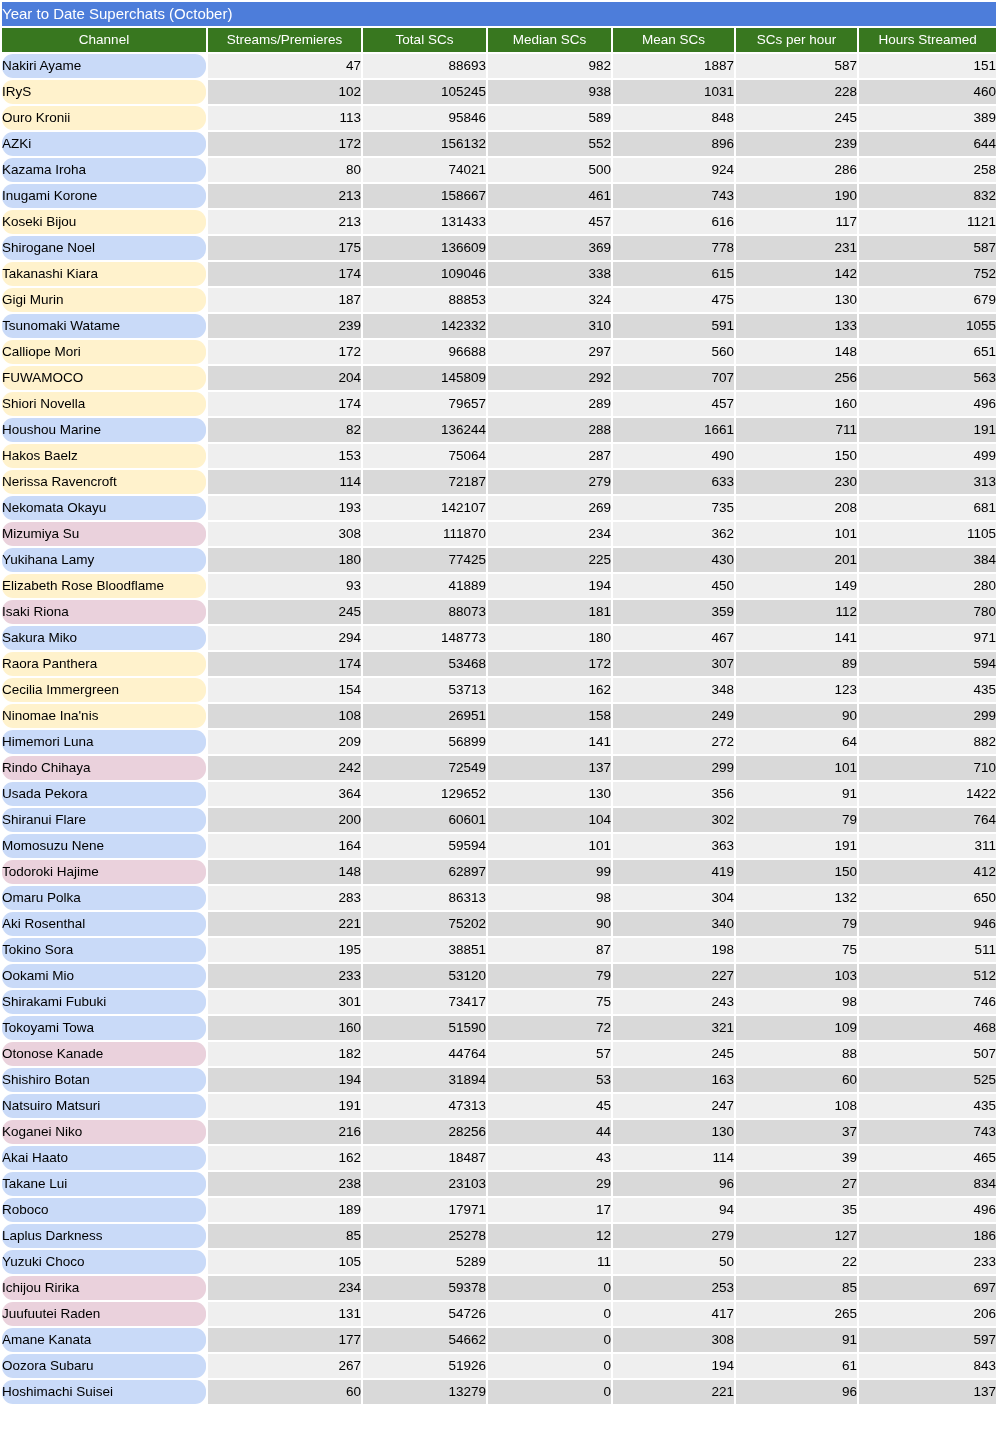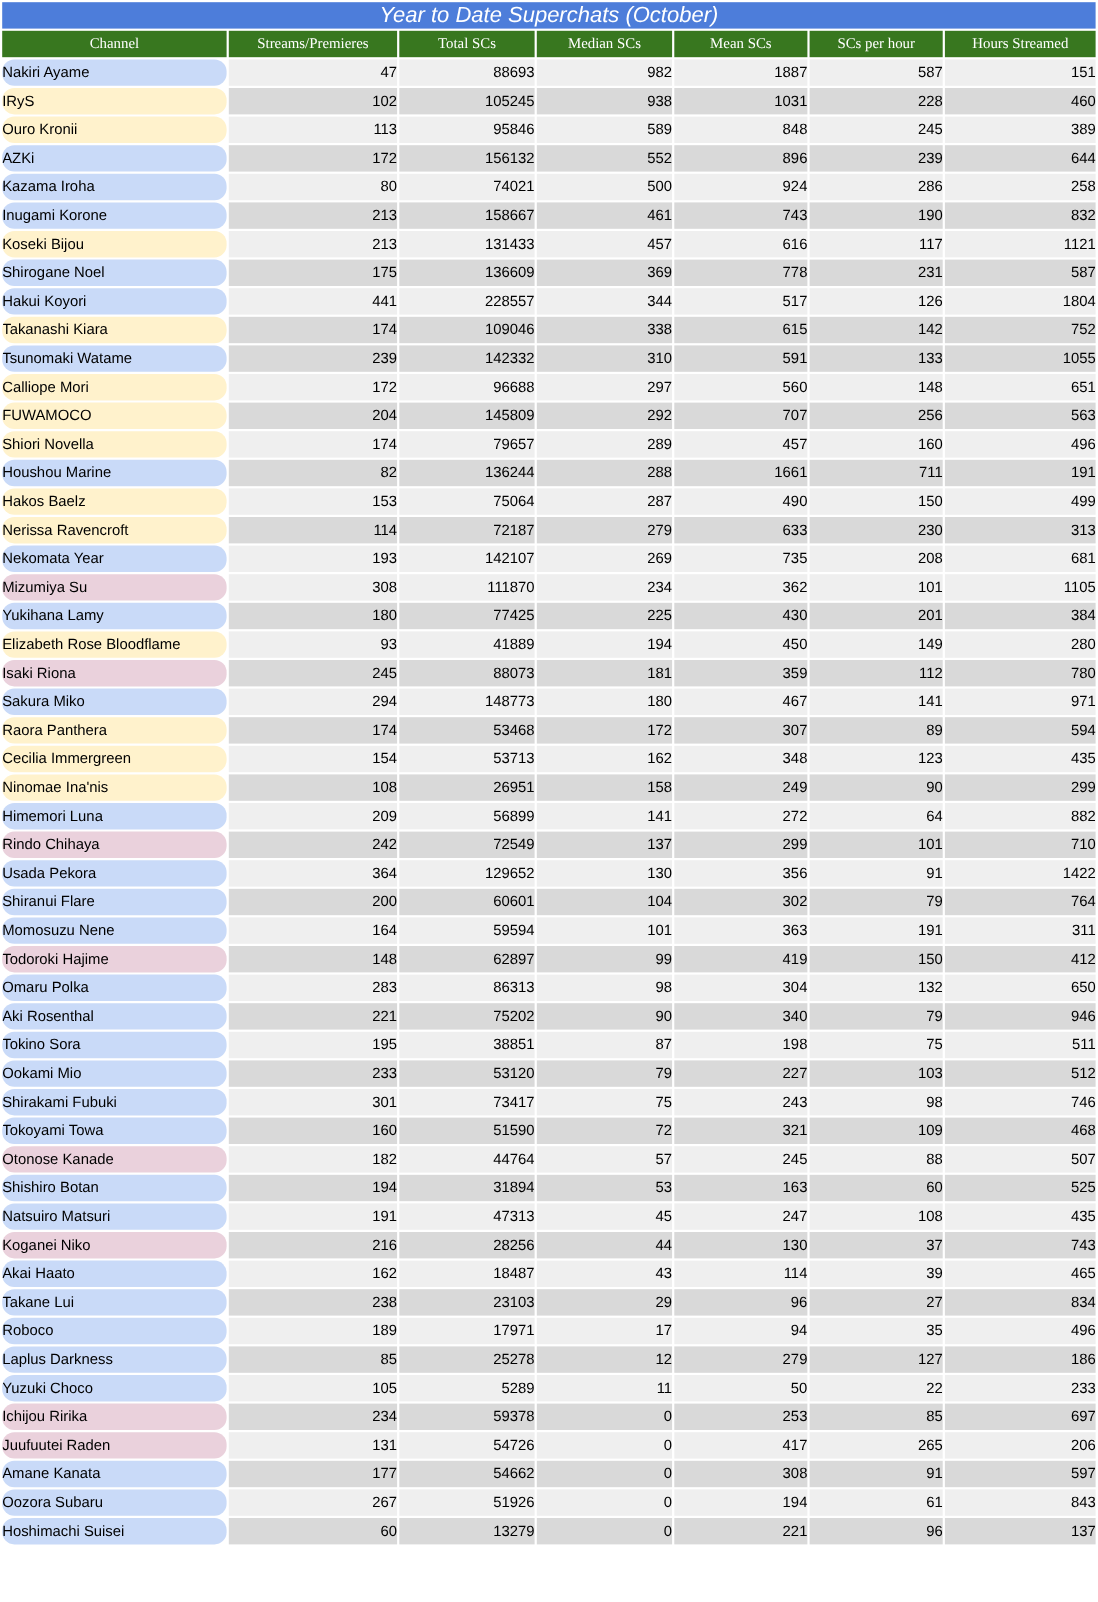--- a/index.html
+++ b/index.html
@@ -19,30 +19,28 @@
     height: 24px;
     line-height: 24px;
     padding: 0;
     overflow: hidden;
     white-space: nowrap;
     font-weight: 400;
   }
   th.title-cell {
     background: var(--title-bg, #4d7dda);
     color: #ffffff;
-    font-size: 20px;
-    text-align: center;
-    font-style: italic;
+    font-size: 15px;
+    text-align: left;
   }
   th.col-header {
     background: var(--header-bg, #38771f);
     color: #ffffff;
     font-size: 13.5px;
     text-align: center;
-    font-family: Liberation Serif, serif;
   }
   td.name {
     font-size: 13.5px;
     color: #000000;
     text-align: left;
     padding-left: 7px;
     border-radius: 11px;
   }
   td.num {
     font-size: 13.5px;
@@ -150,38 +148,38 @@
       <tr>
         <td class="name blue">Shirogane Noel</td>
         <td class="num dark">175</td>
         <td class="num dark">136609</td>
         <td class="num dark">369</td>
         <td class="num dark">778</td>
         <td class="num dark">231</td>
         <td class="num dark">587</td>
       </tr>
       <tr>
-        <td class="name blue">Hakui Koyori</td>
-        <td class="num light">441</td>
-        <td class="num light">228557</td>
-        <td class="num light">344</td>
-        <td class="num light">517</td>
-        <td class="num light">126</td>
-        <td class="num light">1804</td>
-      </tr>
-      <tr>
         <td class="name yellow">Takanashi Kiara</td>
         <td class="num dark">174</td>
         <td class="num dark">109046</td>
         <td class="num dark">338</td>
         <td class="num dark">615</td>
         <td class="num dark">142</td>
         <td class="num dark">752</td>
       </tr>
       <tr>
+        <td class="name yellow">Gigi Murin</td>
+        <td class="num light">187</td>
+        <td class="num light">88853</td>
+        <td class="num light">324</td>
+        <td class="num light">475</td>
+        <td class="num light">130</td>
+        <td class="num light">679</td>
+      </tr>
+      <tr>
         <td class="name blue">Tsunomaki Watame</td>
         <td class="num dark">239</td>
         <td class="num dark">142332</td>
         <td class="num dark">310</td>
         <td class="num dark">591</td>
         <td class="num dark">133</td>
         <td class="num dark">1055</td>
       </tr>
       <tr>
         <td class="name yellow">Calliope Mori</td>
@@ -231,21 +229,21 @@
       <tr>
         <td class="name yellow">Nerissa Ravencroft</td>
         <td class="num dark">114</td>
         <td class="num dark">72187</td>
         <td class="num dark">279</td>
         <td class="num dark">633</td>
         <td class="num dark">230</td>
         <td class="num dark">313</td>
       </tr>
       <tr>
-        <td class="name blue">Nekomata Year</td>
+        <td class="name blue">Nekomata Okayu</td>
         <td class="num light">193</td>
         <td class="num light">142107</td>
         <td class="num light">269</td>
         <td class="num light">735</td>
         <td class="num light">208</td>
         <td class="num light">681</td>
       </tr>
       <tr>
         <td class="name pink">Mizumiya Su</td>
         <td class="num light">308</td>

